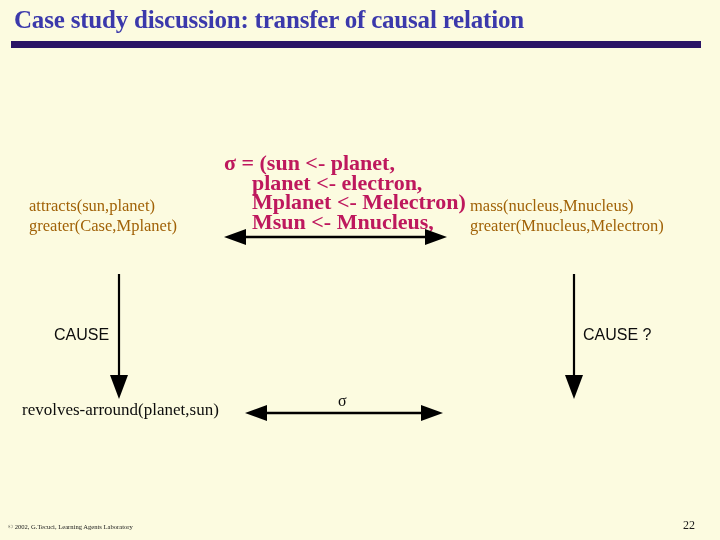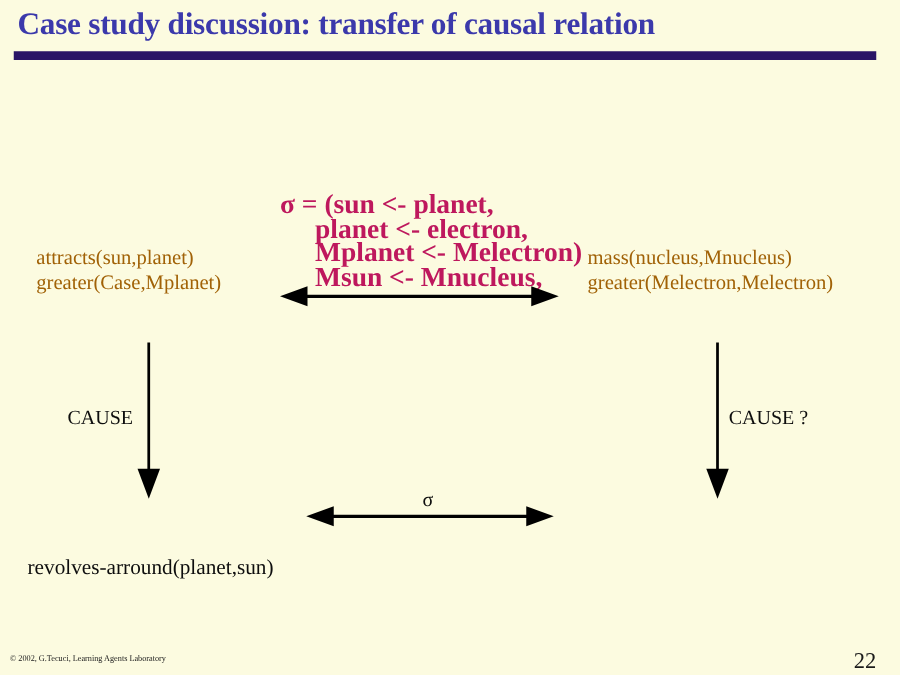--- a/index.html
+++ b/index.html
@@ -86,28 +86,27 @@
   }
   #sigma-block .indent { padding-left: 28px; }
 
   .conclusion {
     position: absolute;
     font-family: "Liberation Serif", serif;
     font-size: 17px;
     line-height: 20px;
     color: #0d0d0d;
     white-space: nowrap;
-    margin-top: 44px;
   }
   #left-conclusion { left: 22px;  top: 400px; }
   #right-conclusion { left: 451px; top: 400px; }
 
   .cause-label {
     position: absolute;
-    font-family: Liberation Serif, serif;
+    font-family: Liberation Sans, sans-serif;
     font-size: 16px;
     color: #0d0d0d;
     white-space: nowrap;
   }
   #cause-left  { left: 54px;  top: 326px; }
   #cause-right { left: 583px; top: 326px; }
 
   .sigma-arrow-label {
     position: absolute;
     left: 338px;
@@ -136,42 +135,42 @@
     color: #1a1a1a;
     white-space: nowrap;
     transform: scaleX(0.94);
     transform-origin: left top;
   }
   .footer-pagenum {
     position: absolute;
     left: 683px;
     top: 518px;
     font-family: "Liberation Serif", serif;
-    font-size: 18px;
+    font-size: 12px;
     color: #1a1a1a;
   }
 </style>
 </head>
 <body>
 
 <div id="slide">
 
   <div class="title">Case study discussion: transfer of causal relation</div>
   <div class="title-rule"></div>
 
   <div class="diagram">
 
     <div class="block" id="left-premises">
       <div>attracts(sun,planet)</div>
       <div>greater(Case,Mplanet)</div>
     </div>
 
     <div class="block" id="right-premises">
       <div>mass(nucleus,Mnucleus)</div>
-      <div>greater(Melectron,Melectron)</div>
+      <div>greater(Mnucleus,Melectron)</div>
     </div>
 
     <div id="sigma-block">
       <div>σ = (sun &lt;- planet,</div>
       <div class="indent">planet &lt;- electron,</div>
       <div class="indent">Mplanet &lt;- Melectron)</div>
       <div class="indent">Msun &lt;- Mnucleus,</div>
     </div>
 
     <div class="conclusion" id="left-conclusion">revolves-arround(planet,sun)</div>

